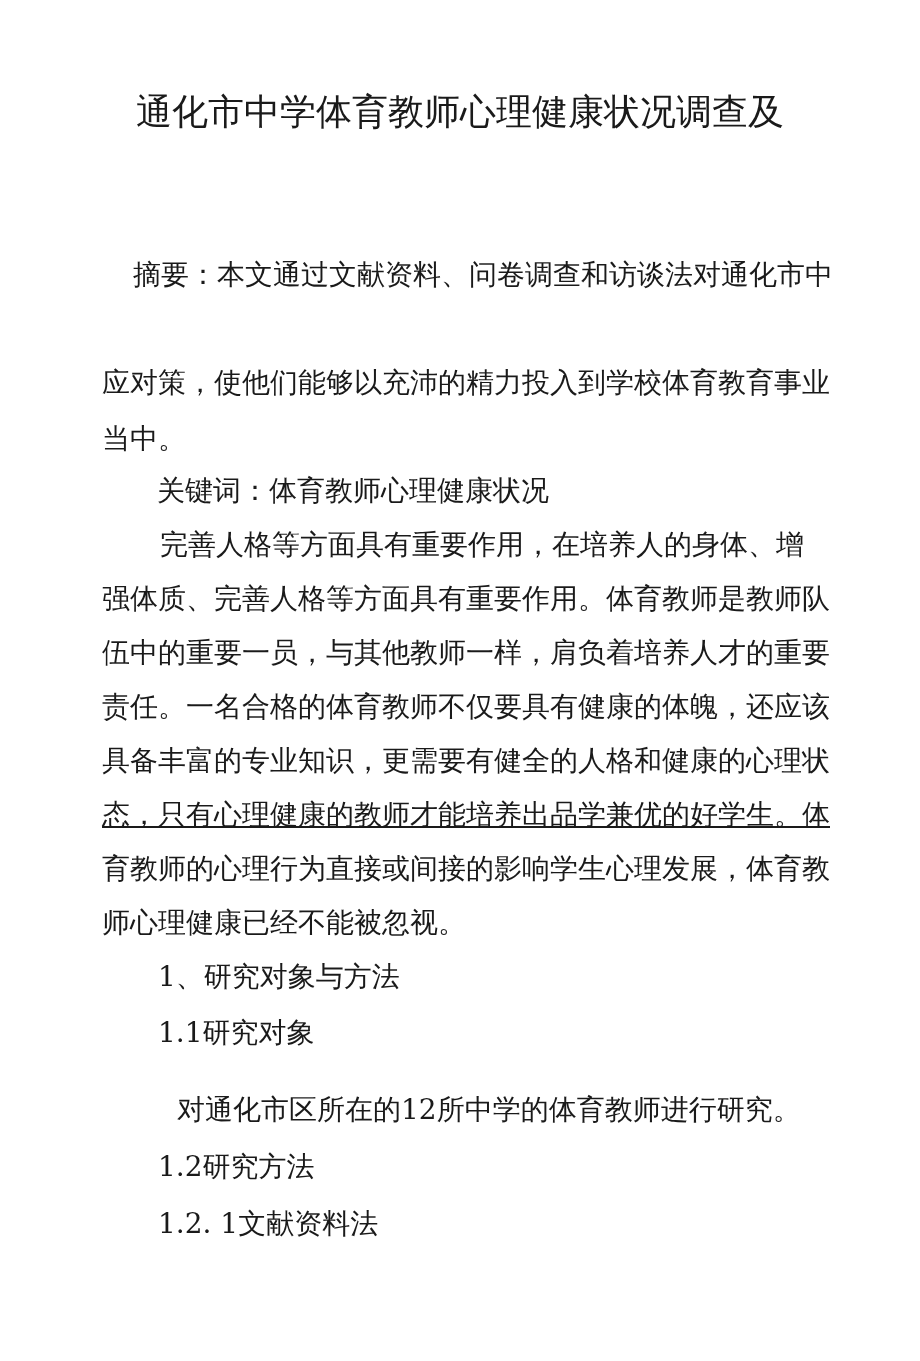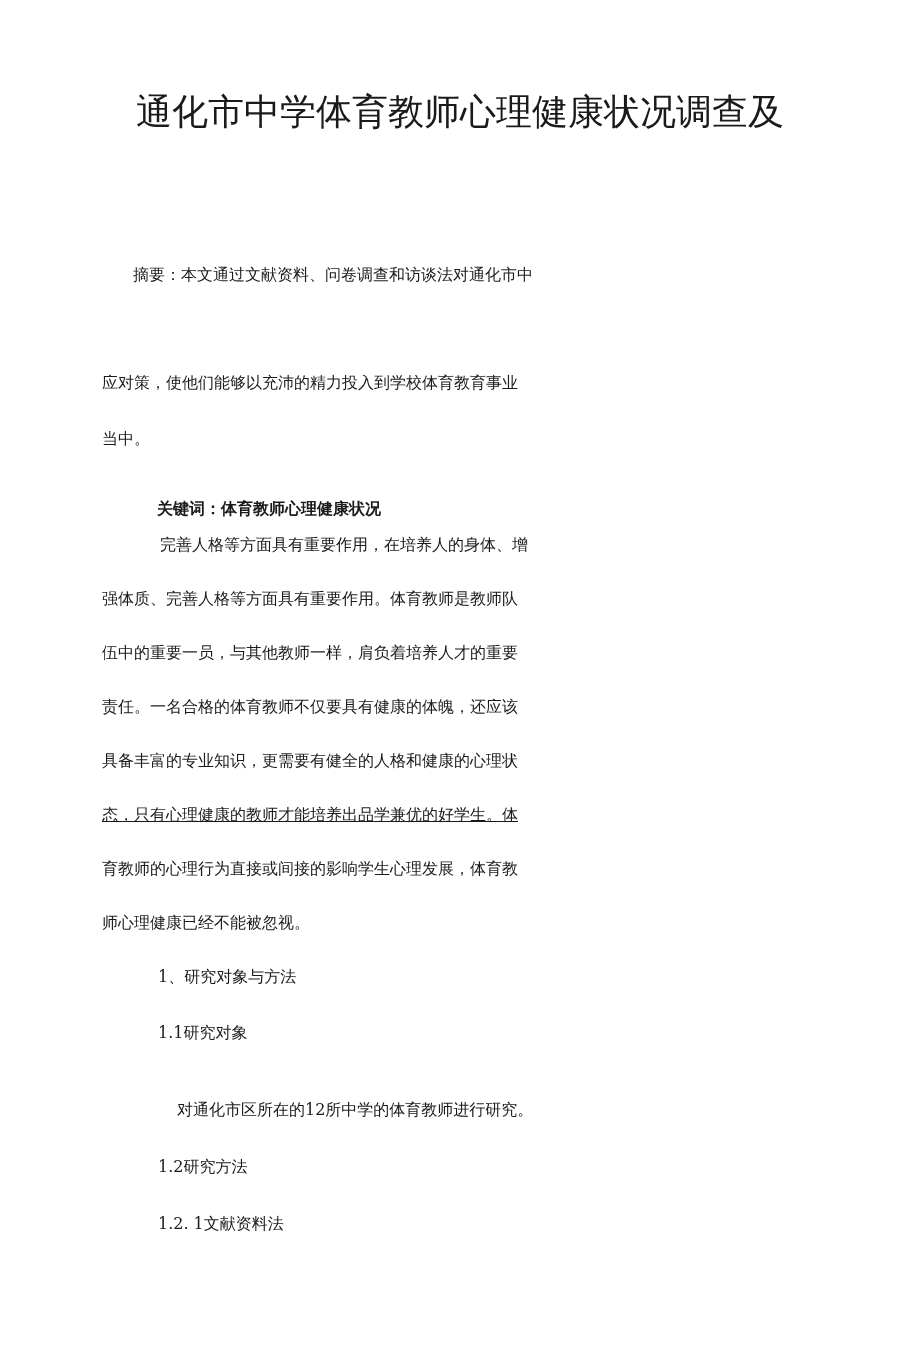--- a/index.html
+++ b/index.html
@@ -1,35 +1,35 @@
 <!DOCTYPE html>
 <html><head>
 <meta charset="utf-8">
 <style>
   html, body { margin: 0; padding: 0; background: #ffffff; }
   body { width: 920px; height: 1361px; position: relative; overflow: hidden;
          font-family: "DejaVu Serif", "Liberation Serif", serif; color: #1a1a1a; }
   .page { position: absolute; left: 0; top: 0; width: 791px; height: 1361px; }
   .title { position: absolute; left: 100px; width: 720px; text-align: center;
            font-size: 36px; line-height: 60px; letter-spacing: 0px; top: 82px; }
-  .line { position: absolute; font-size: 16px; line-height: 30px; white-space: nowrap; }
+  .line { position: absolute; font-size: 28px; line-height: 30px; white-space: nowrap; }
 </style>
 </head>
 <body>
 
 <div class="page">
   <div class="title">
     <div>通化市中学体育教师心理健康状况调查及</div>
   </div>
 
   <div class="line" style="left:133px; top:260px;">摘要：本文通过文献资料、问卷调查和访谈法对通化市中</div>
   <div class="line" style="left:102px; top:368px;">应对策，使他们能够以充沛的精力投入到学校体育教育事业</div>
   <div class="line" style="left:102px; top:424px;">当中。</div>
 
-  <div class="line" style="left:157px; top:494px;font-weight:bold;">关键词：体育教师心理健康状况</div>
+  <div class="line" style="left:157px; top:476px;">关键词：体育教师心理健康状况</div>
 
   <div class="line" style="left:160px; top:530px;">完善人格等方面具有重要作用，在培养人的身体、增</div>
   <div class="line" style="left:102px; top:584px;">强体质、完善人格等方面具有重要作用。体育教师是教师队</div>
   <div class="line" style="left:102px; top:638px;">伍中的重要一员，与其他教师一样，肩负着培养人才的重要</div>
   <div class="line" style="left:102px; top:692px;">责任。一名合格的体育教师不仅要具有健康的体魄，还应该</div>
   <div class="line" style="left:102px; top:746px;">具备丰富的专业知识，更需要有健全的人格和健康的心理状</div>
   <div class="line" style="left:102px; top:800px;text-decoration:underline;">态，只有心理健康的教师才能培养出品学兼优的好学生。体</div>
   <div class="line" style="left:102px; top:854px;">育教师的心理行为直接或间接的影响学生心理发展，体育教</div>
   <div class="line" style="left:102px; top:908px;">师心理健康已经不能被忽视。</div>
 

